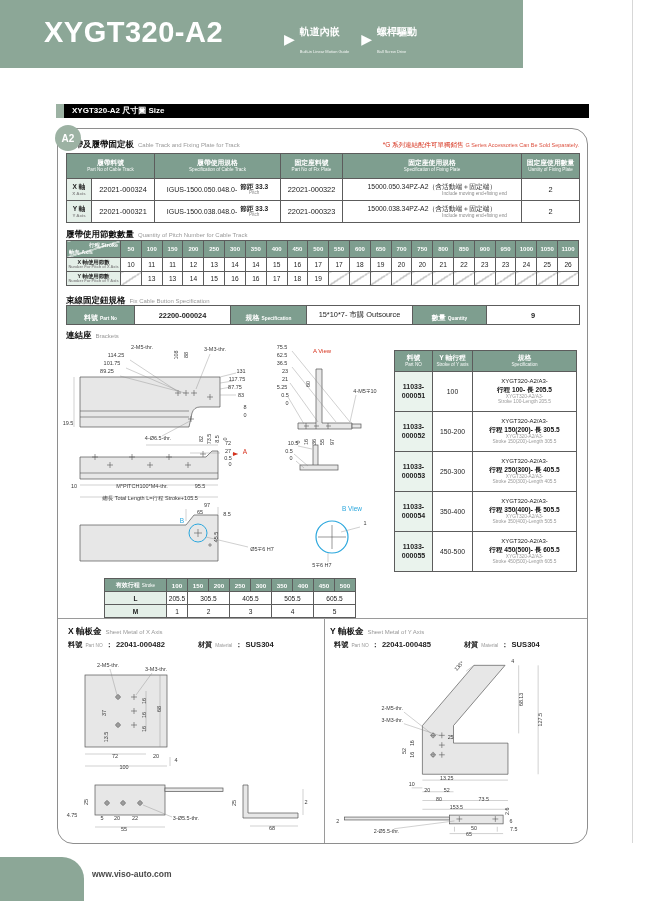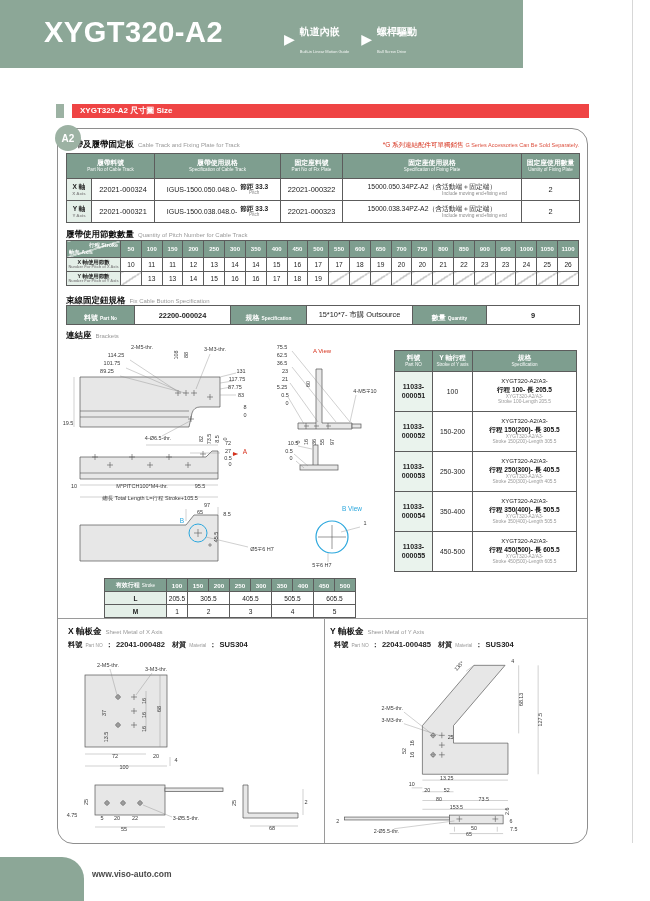--- a/index.html
+++ b/index.html
@@ -11,22 +11,22 @@
   .hdr-model{font-size:29px;font-weight:bold;letter-spacing:.5px;}
   .hdr-axis{font-size:19px;font-weight:400;}
   .hdr-feats{position:absolute;left:284px;top:21px;display:flex;gap:12px;align-items:center;}
   .feat{display:flex;align-items:center;gap:5px;}
   .tri{color:#fff;font-size:14px;line-height:1;}
   .feat-zh{font-size:10px;font-weight:bold;color:#fff;line-height:1.1;}
   .feat-en{font-size:4px;color:#fff;opacity:.9;line-height:1.2;}
   
   .secbar{position:absolute;left:56px;top:104px;width:533px;height:14px;display:flex;}
   .secbar .sq{width:8px;height:14px;background:#9cb2a3;}
-  .secbar .bar{flex:1;background:#ef4444;color:#fff;font-size:8px;font-weight:bold;
-               line-height:14px;padding-left:8px;margin-left:8px;}
+  .secbar .bar{flex:1;background:#000000;color:#fff;font-size:8px;font-weight:bold;
+               line-height:14px;padding-left:8px;}
   
   .box{position:absolute;left:57px;top:128px;width:529px;height:714px;
        border:1px solid #8e8e8e;border-radius:16px;background:#fff;}
   .badge{position:absolute;left:-3px;top:-4px;width:26px;height:26px;border-radius:50%;
          background:#9cb2a3;color:#fff;font-size:10px;font-weight:bold;
          display:flex;align-items:center;justify-content:center;z-index:3;}
   .edgeline{position:absolute;left:632px;top:0;height:843px;border-left:1px solid #d7d7d7;}
   
   .sect{position:absolute;display:flex;align-items:baseline;gap:4px;white-space:nowrap;}
   .sect .zh{font-size:8.5px;font-weight:bold;color:#111;}
@@ -93,21 +93,21 @@
   .st thead th.lab .en{font-size:4.6px;font-weight:normal;margin-left:2px;}
   .st tbody th{background:#e4efe8;font-size:6.6px;font-weight:bold;color:#222;}
   .st tbody td{font-size:6.6px;color:#222;}
   
   .hdiv{position:absolute;left:0;width:529px;top:489px;border-top:1px solid #9a9a9a;}
   .vdiv{position:absolute;left:266px;top:489px;height:225px;border-left:1px solid #9a9a9a;}
   
   .info{position:absolute;display:flex;align-items:baseline;gap:3px;white-space:nowrap;}
   .info .lzh{font-size:7.2px;font-weight:bold;color:#222;}
   .info .len{font-size:4.8px;color:#999;}
-  .info .val{font-size:7.6px;font-weight:bold;color:#222;margin-right:4px;}
+  .info .val{font-size:7.6px;font-weight:bold;color:#222;margin-right:30px;}
   .info .val2{font-size:7.6px;font-weight:bold;color:#222;}
   
   svg{position:absolute;overflow:visible;}
   svg text{font-family:"Liberation Sans",sans-serif;}
   .plate{fill:#e7e7e7;stroke:#555;stroke-width:.7;}
   .thin{stroke:#888;stroke-width:.4;fill:none;}
   .med{stroke:#555;stroke-width:.6;fill:none;}
   
   .foot-block{position:absolute;left:0;top:857px;width:84px;height:44px;background:#8ca797;
               border-radius:0 22px 0 0;}

